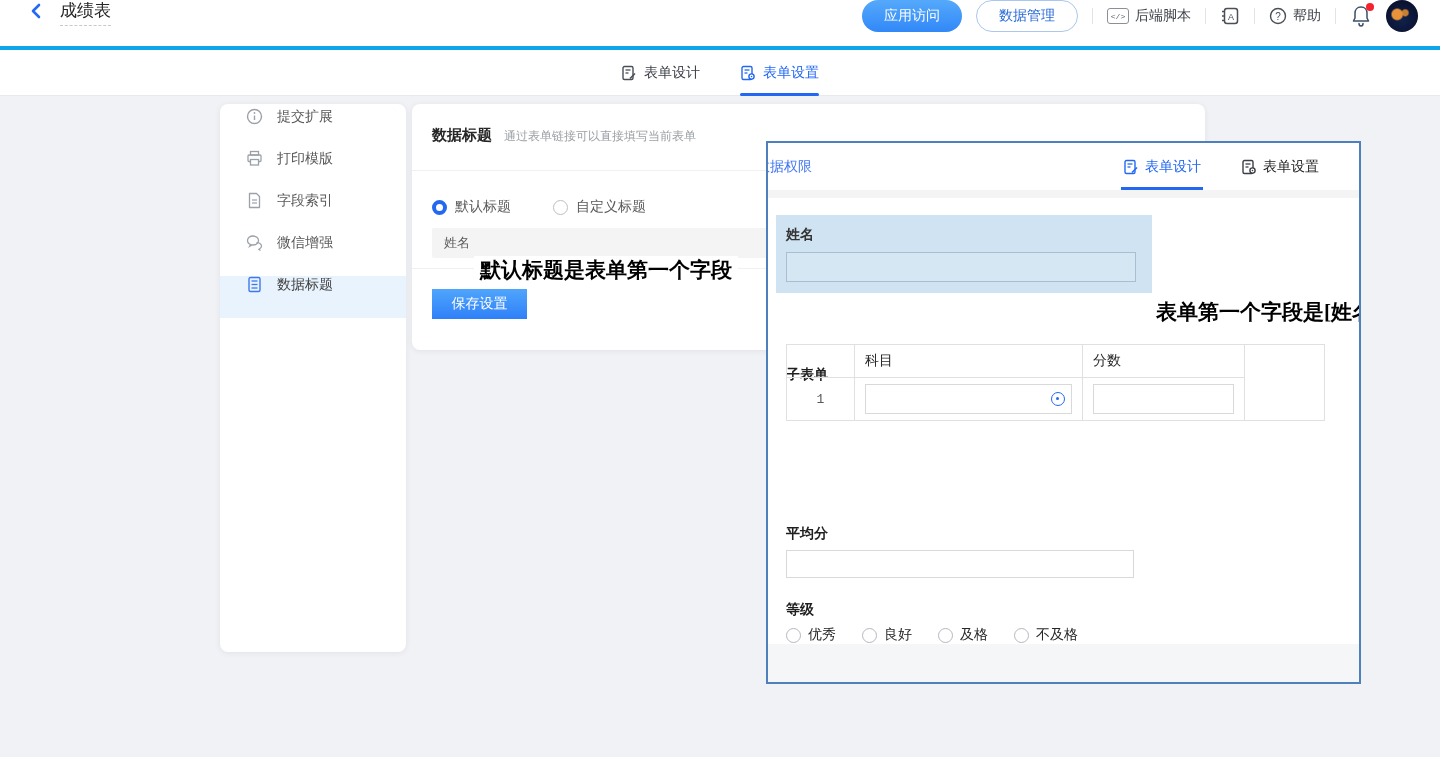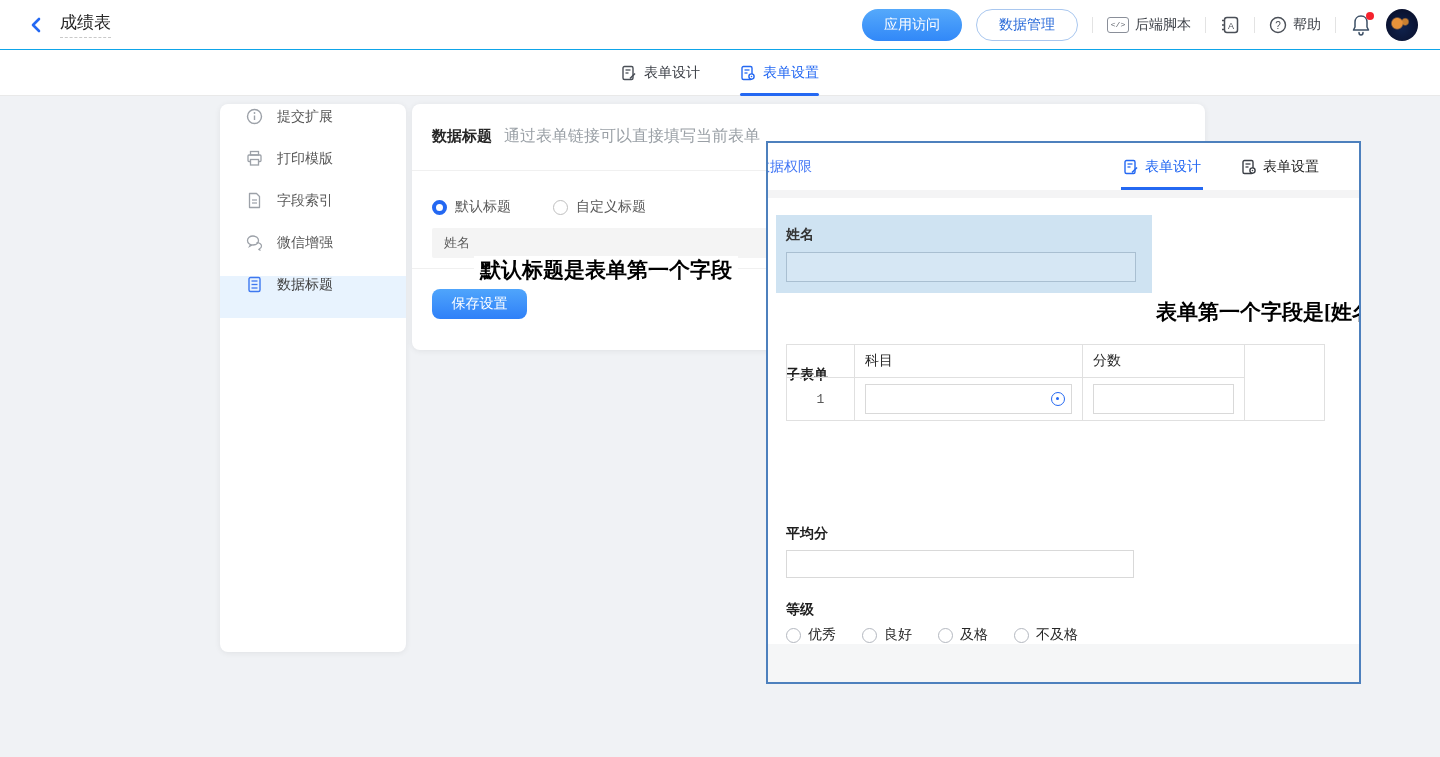--- a/index.html
+++ b/index.html
@@ -1,20 +1,20 @@
 <!DOCTYPE html>
 <html><head>
 <meta charset="utf-8">
 <style>
   * { margin:0; padding:0; box-sizing:border-box; }
   html,body { width:1440px; height:757px; font-family:"Liberation Sans","DejaVu Sans",sans-serif; background:#f0f2f5; overflow:hidden; }
   .page { position:relative; width:1440px; height:757px; }
 
   
-  .topbar { position:absolute; top:0; left:0; width:100%; height:50px; background:#fff; border-bottom:1px solid #0ea5e9; display:flex; align-items:center; z-index:5; }
+  .topbar { position:absolute; top:0; left:0; width:100%; height:50px; background:#fff; border-bottom:4px solid #0ea5e9; display:flex; align-items:flex-start; z-index:5; }
   .back-btn { margin-left:26px; width:22px; height:22px; display:flex; align-items:center; justify-content:center; cursor:pointer; }
   .app-title { margin-left:12px; font-size:17px; color:#262626; padding-bottom:3px; border-bottom:1px dashed #c9c9c9; line-height:22px; }
   .topbar-right { margin-left:auto; display:flex; align-items:center; gap:14px; padding-right:22px; }
   .pill { height:32px; padding:0 22px; border-radius:16px; font-size:14px; display:flex; align-items:center; cursor:pointer; }
   .pill-primary { background:linear-gradient(180deg,#55a9fb,#3188f8); color:#fff; border:none; }
   .pill-outline { background:#fff; color:#2a6bd9; border:1px solid #a9c7ef; }
   .v-div { width:1px; height:16px; background:#e3e3e3; }
   .top-item { display:flex; align-items:center; gap:6px; font-size:14px; color:#3b3f46; cursor:pointer; }
   .code-box { width:22px; height:16px; border:1px solid #8a8f99; border-radius:3px; font-size:8px; color:#5a5f68; display:flex; align-items:center; justify-content:center; letter-spacing:0; font-family:"Liberation Mono",monospace; }
   .bell-wrap { position:relative; width:22px; height:24px; cursor:pointer; }
@@ -32,29 +32,29 @@
   .sidebar { position:absolute; left:220px; top:104px; width:186px; height:548px; background:#fff; border-radius:8px; box-shadow:0 1px 6px rgba(0,0,0,.07); padding-top:4px; z-index:1; }
   .side-item { height:42px; display:flex; align-items:flex-start; gap:14px; padding-left:26px; font-size:14px; color:#595959; cursor:pointer; }
   .side-item .ic { width:17px; height:17px; color:#9ca1a8; display:flex; align-items:center; justify-content:center; }
   .side-item.active { background:#e8f3fe; color:#404040; }
   .side-item.active .ic { color:#3e78f0; }
 
   
   .main-card { position:absolute; left:412px; top:104px; width:793px; height:246px; background:#fff; border-radius:8px; box-shadow:0 1px 6px rgba(0,0,0,.07); z-index:1; }
   .mc-titlerow { display:flex; align-items:baseline; gap:12px; padding:22px 20px 0 20px; }
   .mc-title { font-size:15px; font-weight:bold; color:#262626; }
-  .mc-sub { font-size:16px; color:#9aa0a6; }
+  .mc-sub { font-size:12px; color:#9aa0a6; }
   .mc-div { position:absolute; left:0; width:100%; height:1px; background:#f0f0f0; }
   .radio-row { position:absolute; left:20px; top:94px; display:flex; align-items:center; gap:42px; }
   .radio-item { display:flex; align-items:center; gap:8px; font-size:14px; color:#595959; cursor:pointer; }
   .rdot-on { width:15px; height:15px; border-radius:50%; border:4.5px solid #2468f2; background:#fff; }
   .rdot-off { width:15px; height:15px; border-radius:50%; border:1px solid #bfbfbf; background:#fff; }
   .title-field { position:absolute; left:20px; top:124px; width:740px; height:30px; background:#f4f4f4; border-radius:2px; font-size:13px; color:#595959; display:flex; align-items:center; padding-left:12px; }
   .mc-annotation { position:absolute; left:62px; top:152px; font-family:"Liberation Serif","DejaVu Serif",serif; font-weight:bold; font-size:21px; color:#000; background:#fff; padding:0 6px; z-index:2; }
-  .save-btn { position:absolute; left:20px; top:185px; width:95px; height:30px; border:none; border-radius:8px; background:linear-gradient(180deg,#4fa5fc,#2f80f8); color:#fff; font-size:14px; cursor:pointer; }
+  .save-btn { position:absolute; left:20px; top:185px; width:95px; height:30px; border:none; border-radius:0; background:linear-gradient(180deg,#4fa5fc,#2f80f8); color:#fff; font-size:14px; cursor:pointer; }
 
   
   .overlay { position:absolute; left:766px; top:141px; width:595px; height:543px; background:#fff; border:2px solid #4d80bd; z-index:10; overflow:hidden; }
   .ov-header { position:relative; height:47px; display:flex; align-items:center; background:#fff; }
   .ov-navleft { position:relative; left:-12px; font-size:14px; color:#3f74f5; white-space:nowrap; cursor:pointer; }
   .ov-tabs { margin-left:auto; display:flex; gap:40px; padding-right:40px; height:100%; }
   .ov-tab { position:relative; display:flex; align-items:center; gap:6px; font-size:14px; cursor:pointer; }
   .ov-tab.active { color:#2468f2; }
   .ov-tab.inactive { color:#262626; }
   .ov-tab .underline { position:absolute; bottom:0; left:-2px; width:calc(100% + 4px); height:3px; background:#2468f2; }

